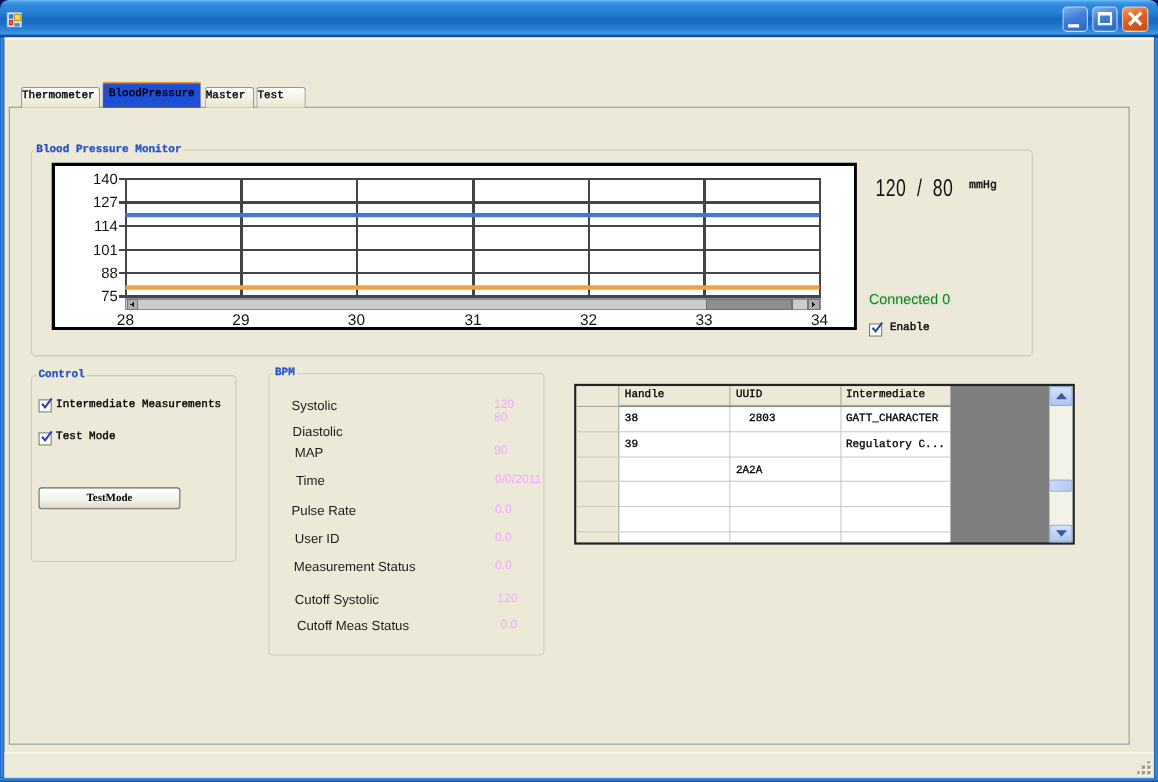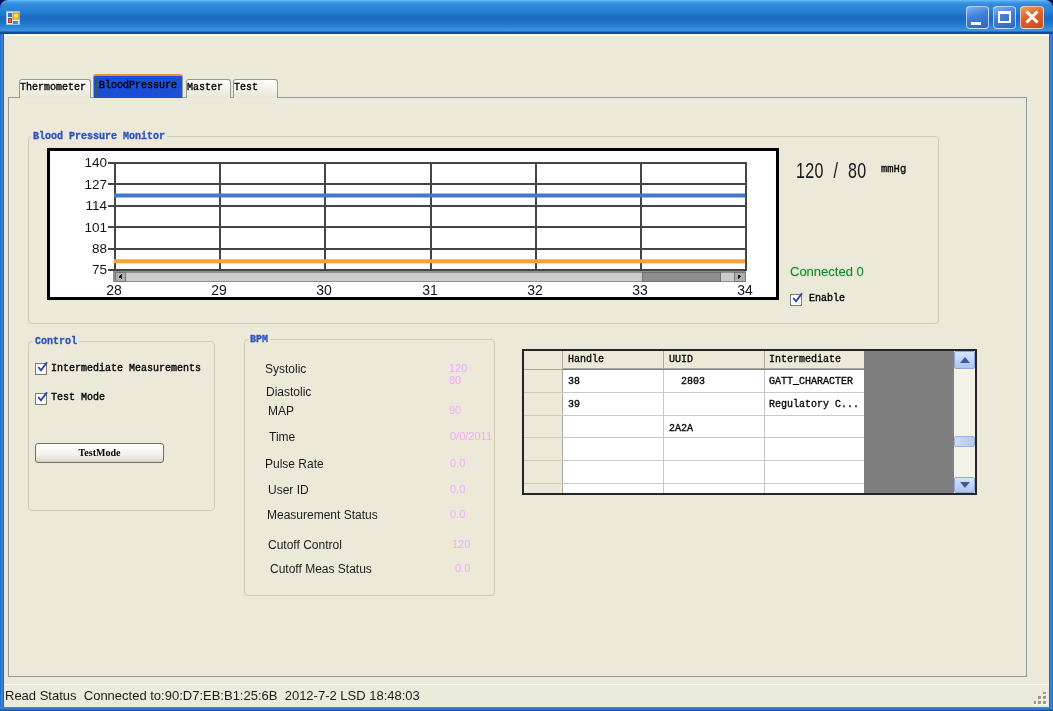--- a/index.html
+++ b/index.html
@@ -186,21 +186,21 @@
   <div class="abs blab" style="left:268px;top:404px;">MAP</div>
     <div class="abs bval" style="left:449px;top:404px;">90</div>
   <div class="abs blab" style="left:269px;top:430px;">Time</div>
     <div class="abs bval" style="left:450px;top:430px;">0/0/2011</div>
   <div class="abs blab" style="left:265px;top:457px;">Pulse Rate</div>
     <div class="abs bval" style="left:450px;top:457px;">0.0</div>
   <div class="abs blab" style="left:268px;top:483px;">User ID</div>
     <div class="abs bval" style="left:450px;top:483px;">0.0</div>
   <div class="abs blab" style="left:267px;top:508px;">Measurement Status</div>
     <div class="abs bval" style="left:450px;top:508px;">0.0</div>
-  <div class="abs blab" style="left:268px;top:538px;">Cutoff Control</div>
+  <div class="abs blab" style="left:268px;top:538px;">Cutoff Systolic</div>
     <div class="abs bval" style="left:452px;top:538px;">120</div>
   <div class="abs blab" style="left:270px;top:562px;">Cutoff Meas Status</div>
     <div class="abs bval" style="left:455px;top:562px;">0.0</div>
 
   <div id="grid" class="abs">
 
     <div class="abs" style="left:0;top:0;width:39px;height:142px;background:#ece9d8;border-right:1px solid #aca899;"></div>
     <div class="abs" style="left:39px;top:0;width:301px;height:18px;background:#ece9d8;border-bottom:1px solid #aca899;"></div>
     <div class="abs" style="left:0;top:18px;width:39px;height:1px;background:#aca899;"></div>
     <div class="abs" style="left:39px;top:19px;width:301px;height:123px;background:#fff;"></div>
@@ -235,21 +235,20 @@
 
     <div class="abs" style="left:430px;top:0;width:21px;height:142px;background:#f3f2e9;"></div>
     <div class="abs" style="left:430px;top:0;width:21px;height:18px;background:linear-gradient(to bottom,#d7e2fb,#b0c4f0);border:1px solid #8ca8dc;border-radius:2px;"></div>
     <div class="abs" style="left:436px;top:6px;width:0;height:0;border-left:5px solid transparent;border-right:5px solid transparent;border-bottom:6px solid #3a5aa0;"></div>
     <div class="abs" style="left:430px;top:85px;width:21px;height:11px;background:linear-gradient(to right,#cdd9f8,#b6c8f2);border:1px solid #9ab0e0;border-radius:2px;"></div>
     <div class="abs" style="left:430px;top:126px;width:21px;height:16px;background:linear-gradient(to bottom,#d7e2fb,#b0c4f0);border:1px solid #8ca8dc;border-radius:2px;"></div>
     <div class="abs" style="left:436px;top:131px;width:0;height:0;border-left:5px solid transparent;border-right:5px solid transparent;border-top:6px solid #3a5aa0;"></div>
   </div>
 
   <div id="status" class="abs"></div>
-  <div id="statustext" class="abs">Read Status&nbsp;&nbsp;Connected to:90:D7:EB:B1:25:6B&nbsp;&nbsp;2012-7-2 LSD 18:48:03</div>
   <div class="abs" style="left:1034px;top:692px;width:14px;height:14px;">
     <svg width="14" height="14">
       <g fill="#fff">
           <rect x="10" y="10" width="3" height="3"></rect>
           <rect x="10" y="5" width="3" height="3"></rect>
           <rect x="10" y="0" width="3" height="3"></rect>
           <rect x="5" y="10" width="3" height="3"></rect>
           <rect x="5" y="5" width="3" height="3"></rect>
           <rect x="0" y="10" width="3" height="3"></rect>
         </g>

